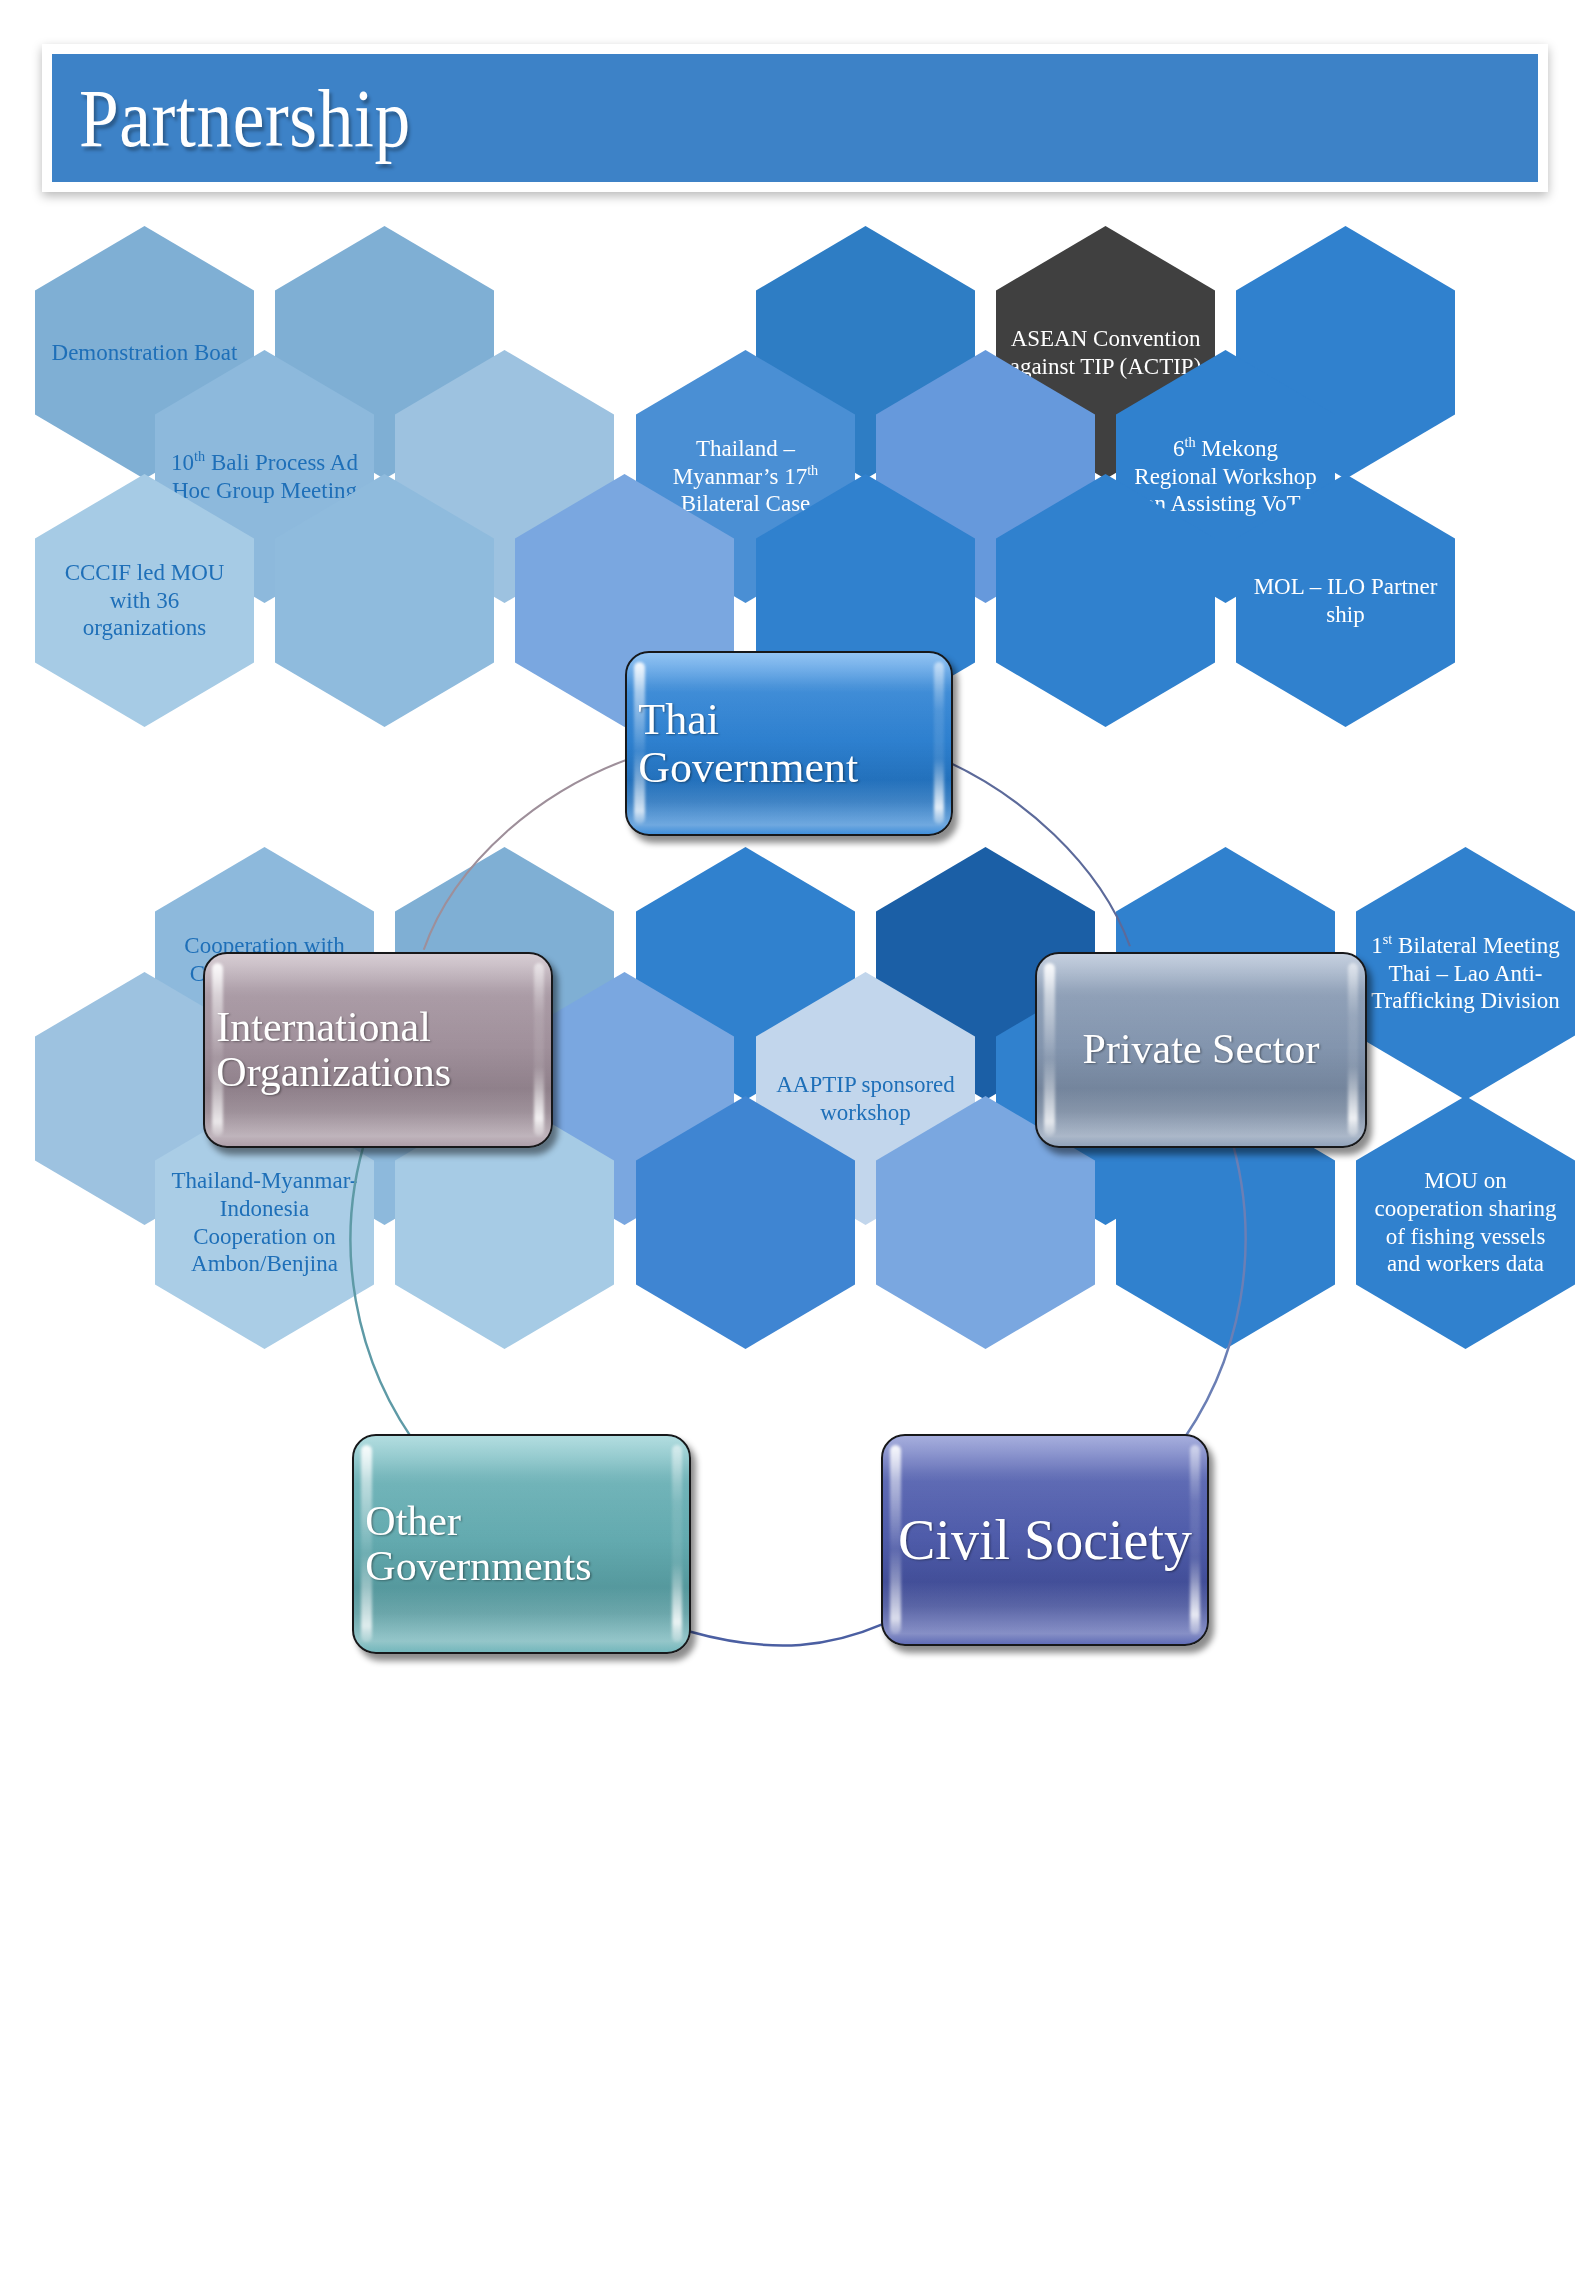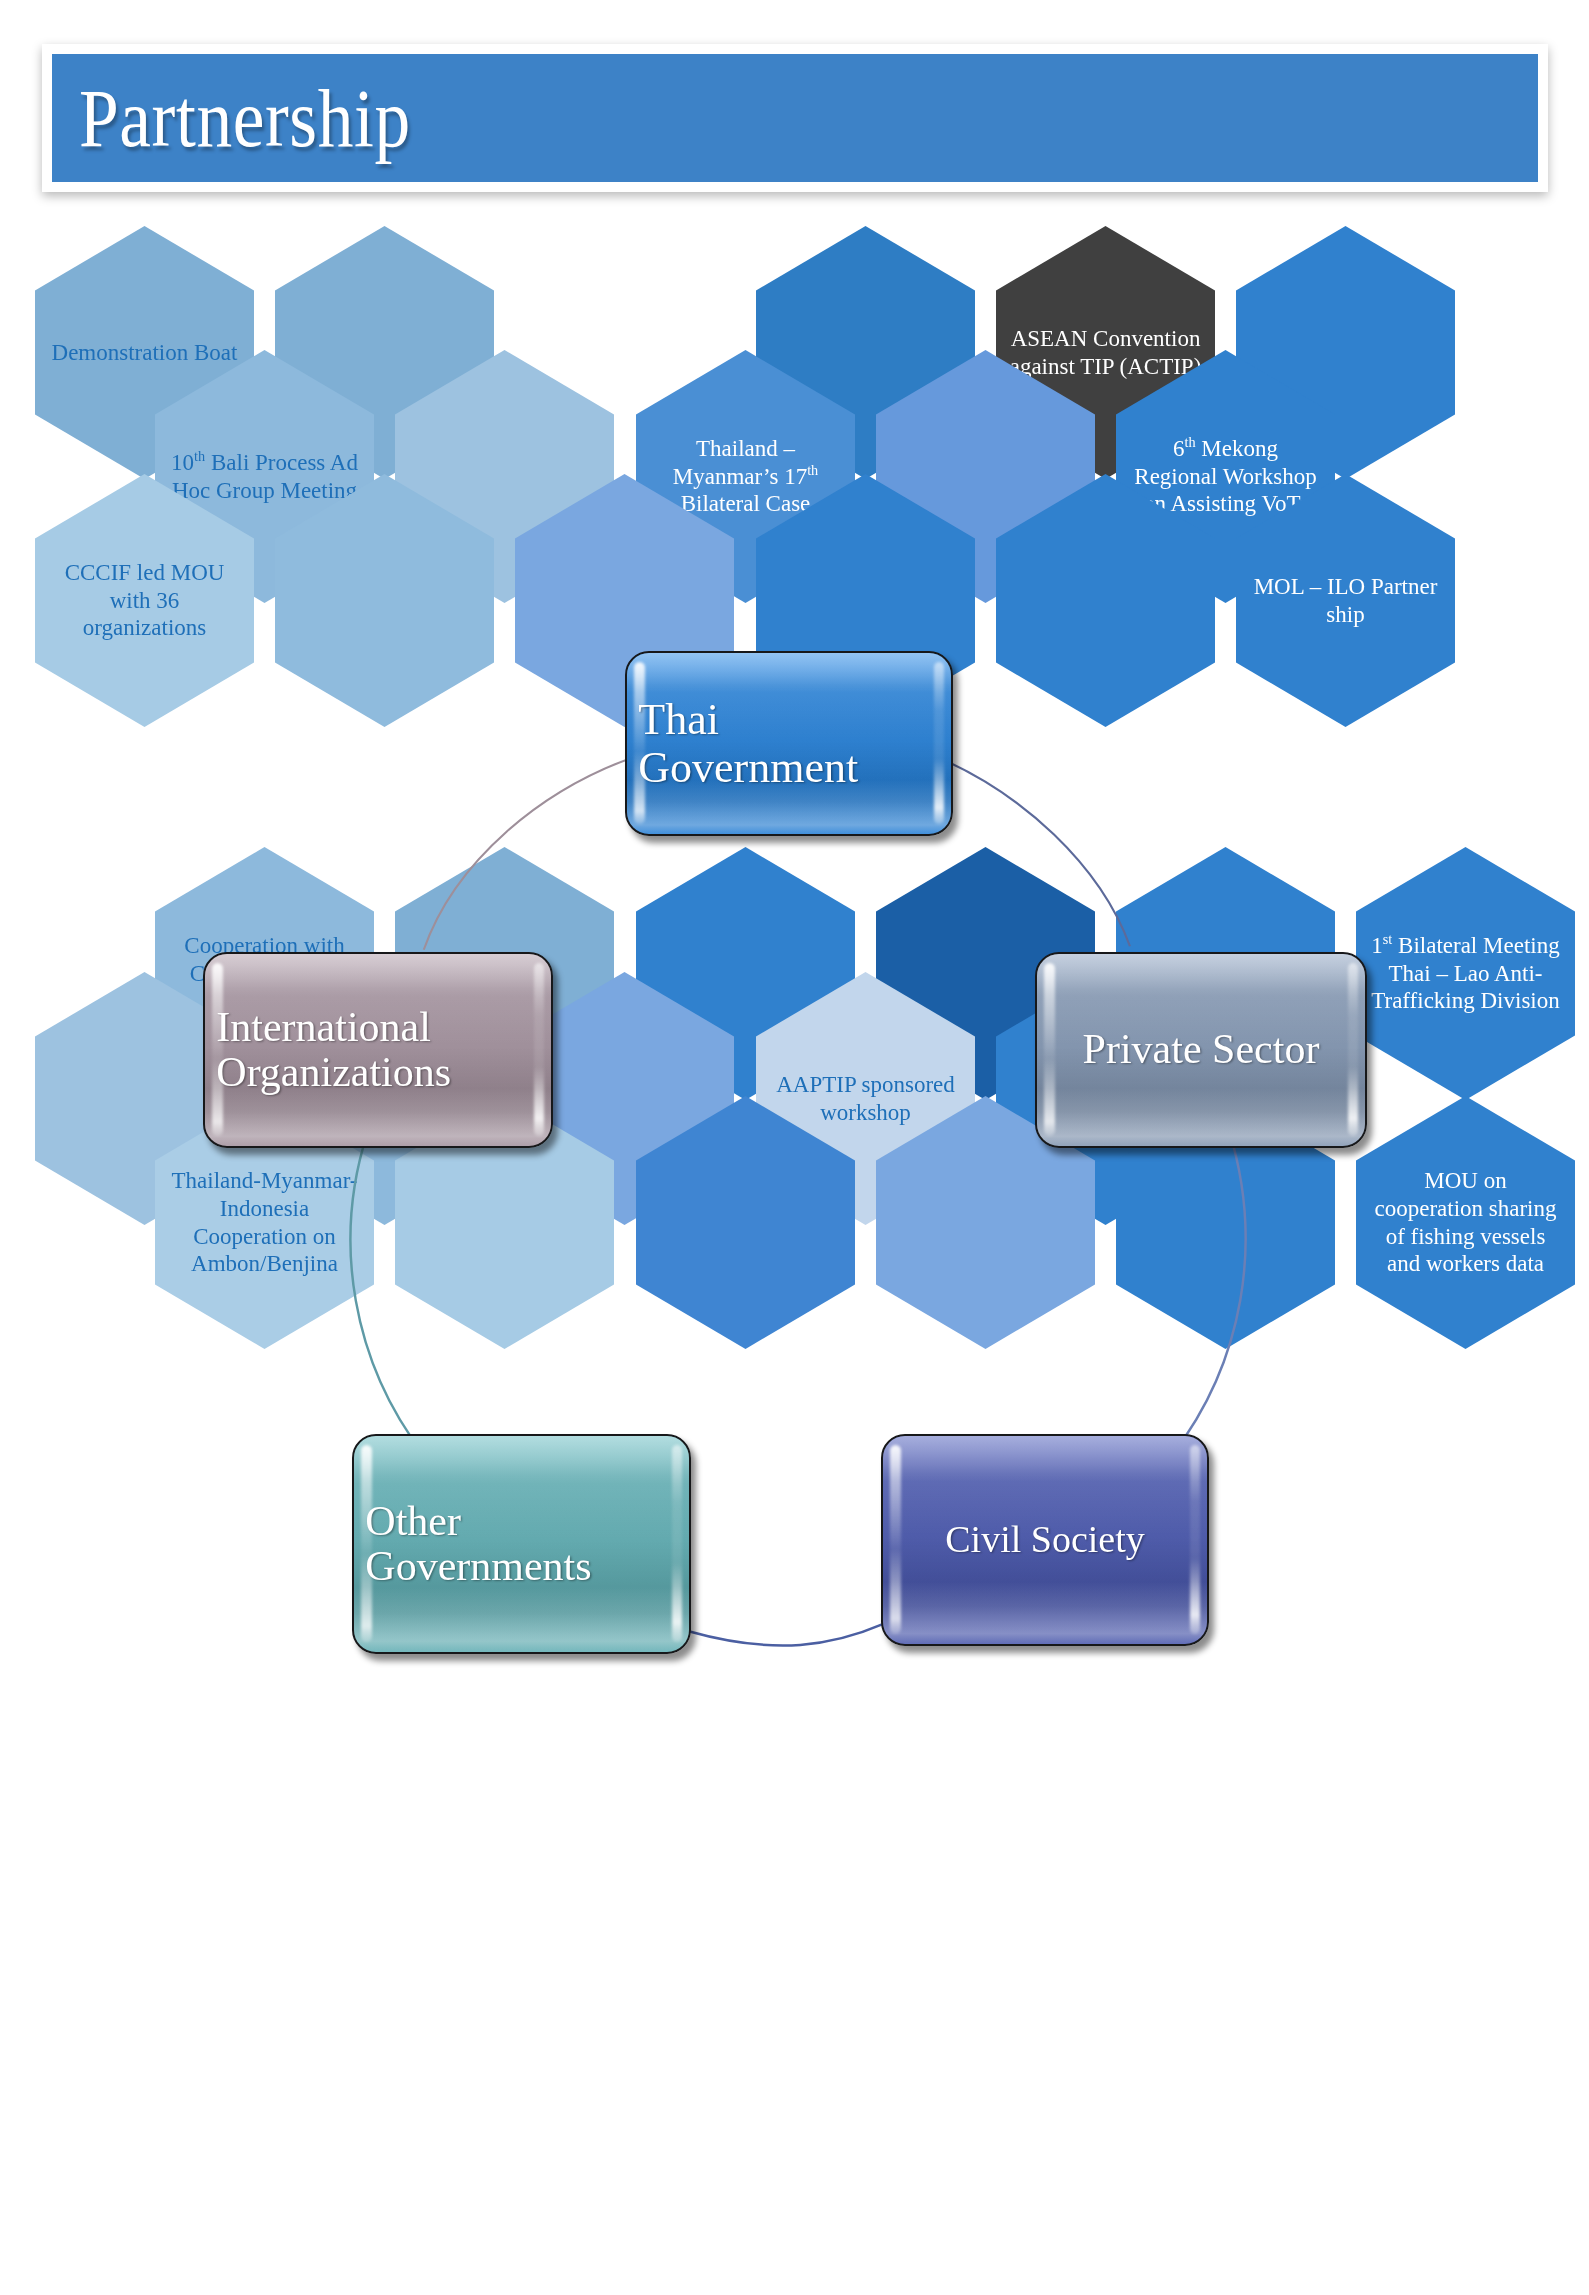--- a/index.html
+++ b/index.html
@@ -236,15 +236,15 @@
   <div class="ntxt" style="font-size:42px;">Private Sector</div>
 </div>
 
 <div class="node" id="node-other-governments" style="left: 352px; top: 1434px; width: 339px; height: 220px; background: linear-gradient(rgb(127, 198, 203) 0%, rgb(105, 176, 181) 18%, rgb(99, 170, 175) 48%, rgb(85, 156, 161) 82%, rgb(109, 180, 185) 100%);">
   <div class="sheen"></div>
   <div class="ntxt" style="font-size:42px;">Other Governments</div>
 </div>
 
 <div class="node" id="node-civil-society" style="left: 881px; top: 1434px; width: 328px; height: 212px; background: linear-gradient(rgb(107, 120, 198) 0%, rgb(85, 98, 176) 18%, rgb(79, 92, 170) 48%, rgb(65, 78, 156) 82%, rgb(89, 102, 180) 100%);">
   <div class="sheen"></div>
-  <div class="ntxt" style="font-size:38px;">Civil Society</div>
+  <div class="ntxt" style="font-size:56px;">Civil Society</div>
 </div>
 
 
 </body></html>

